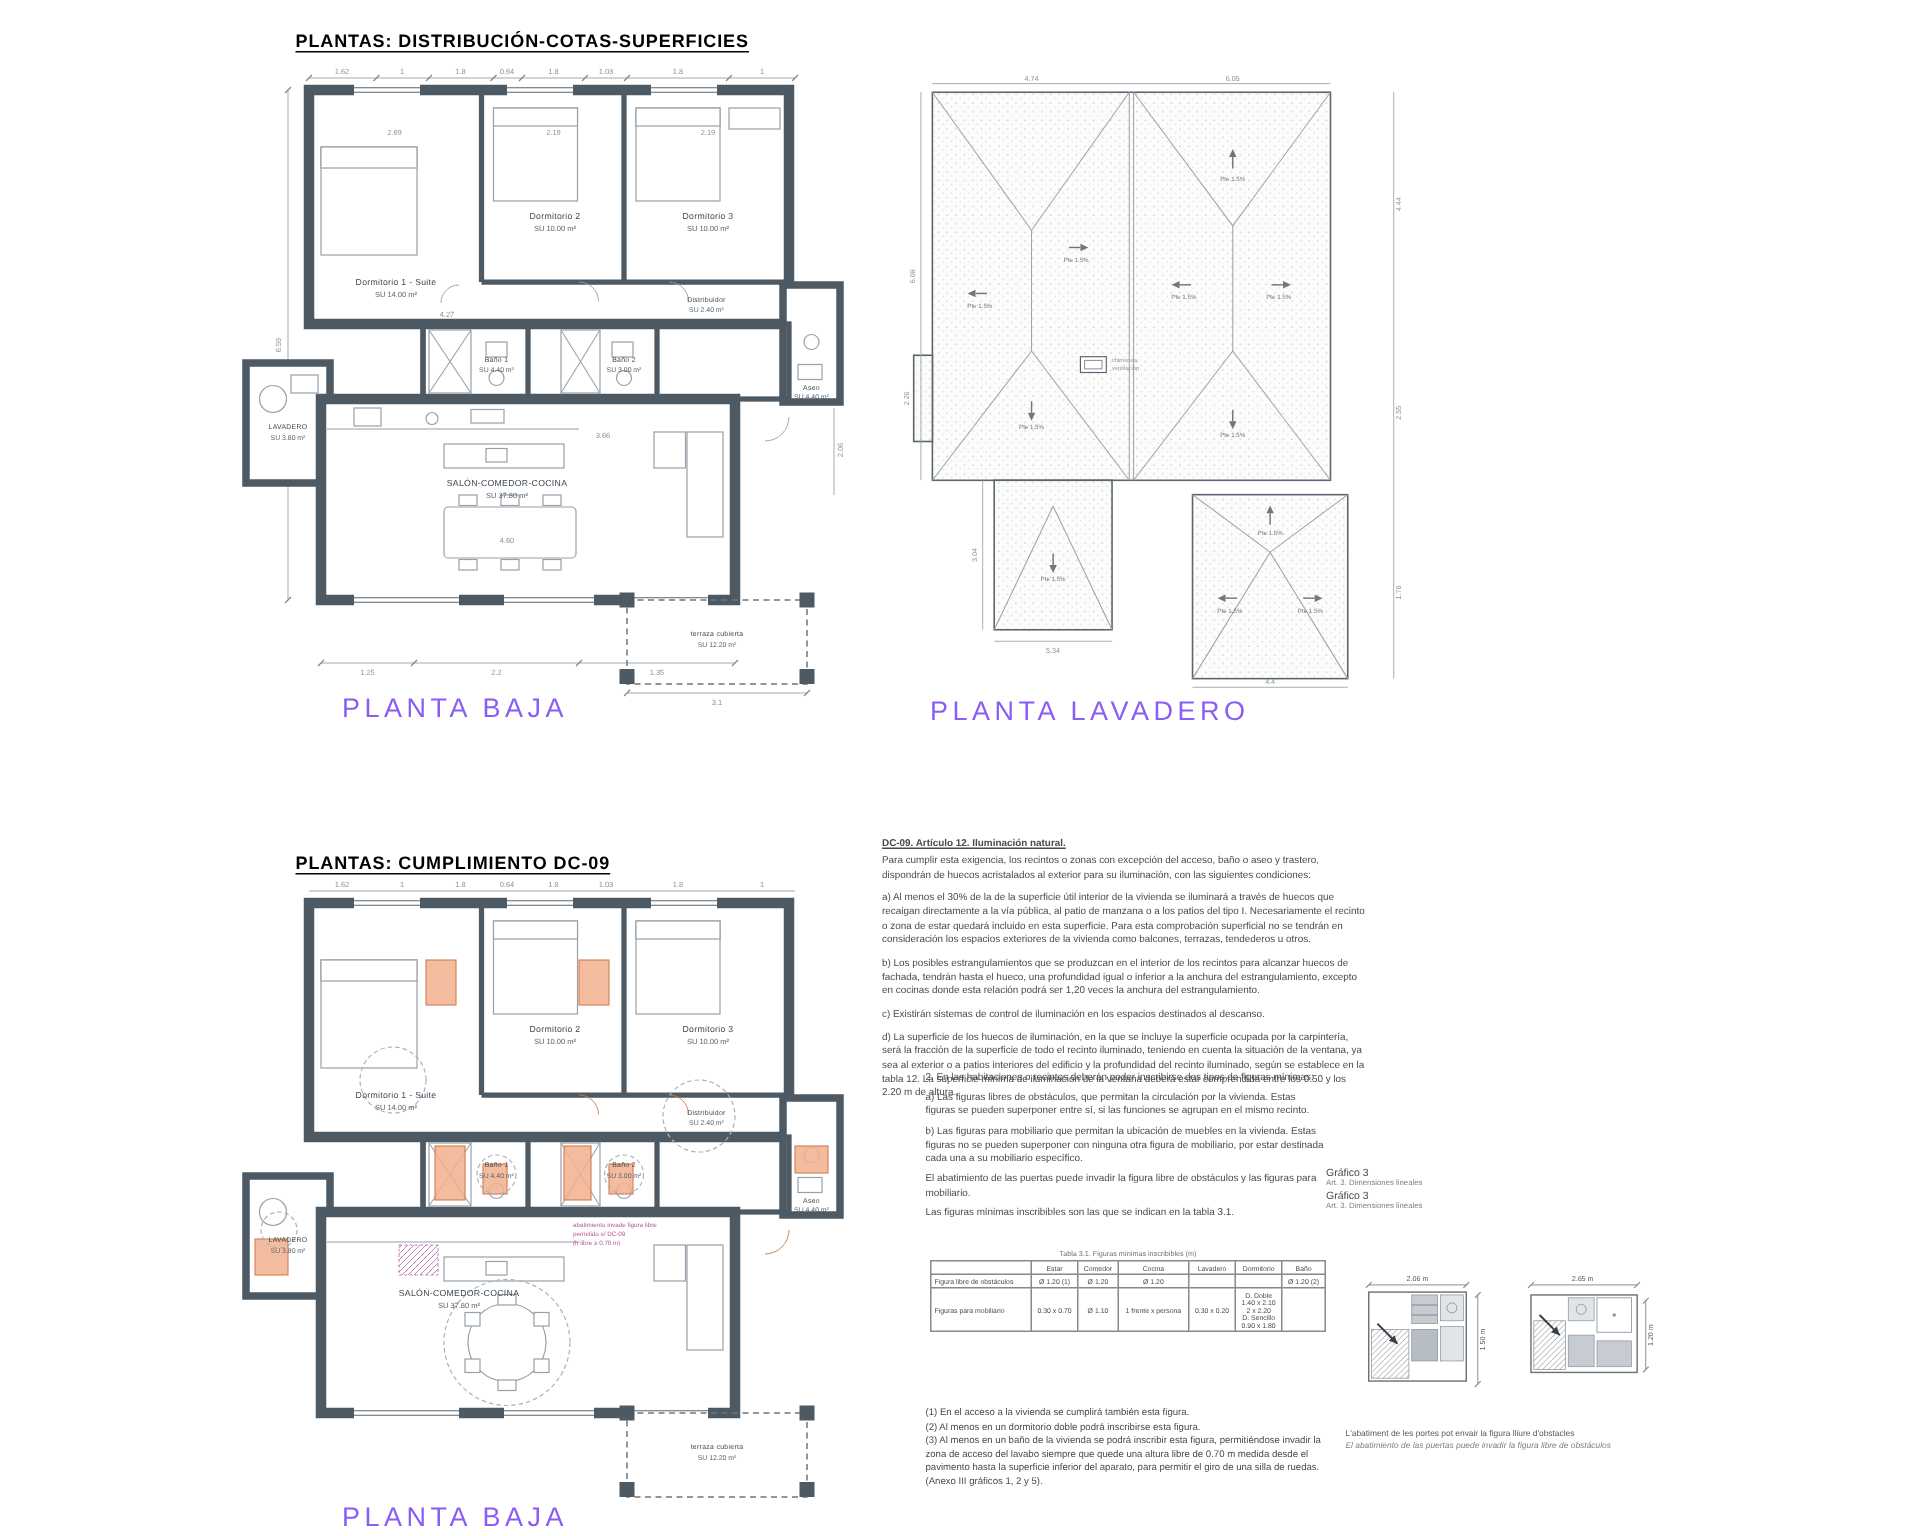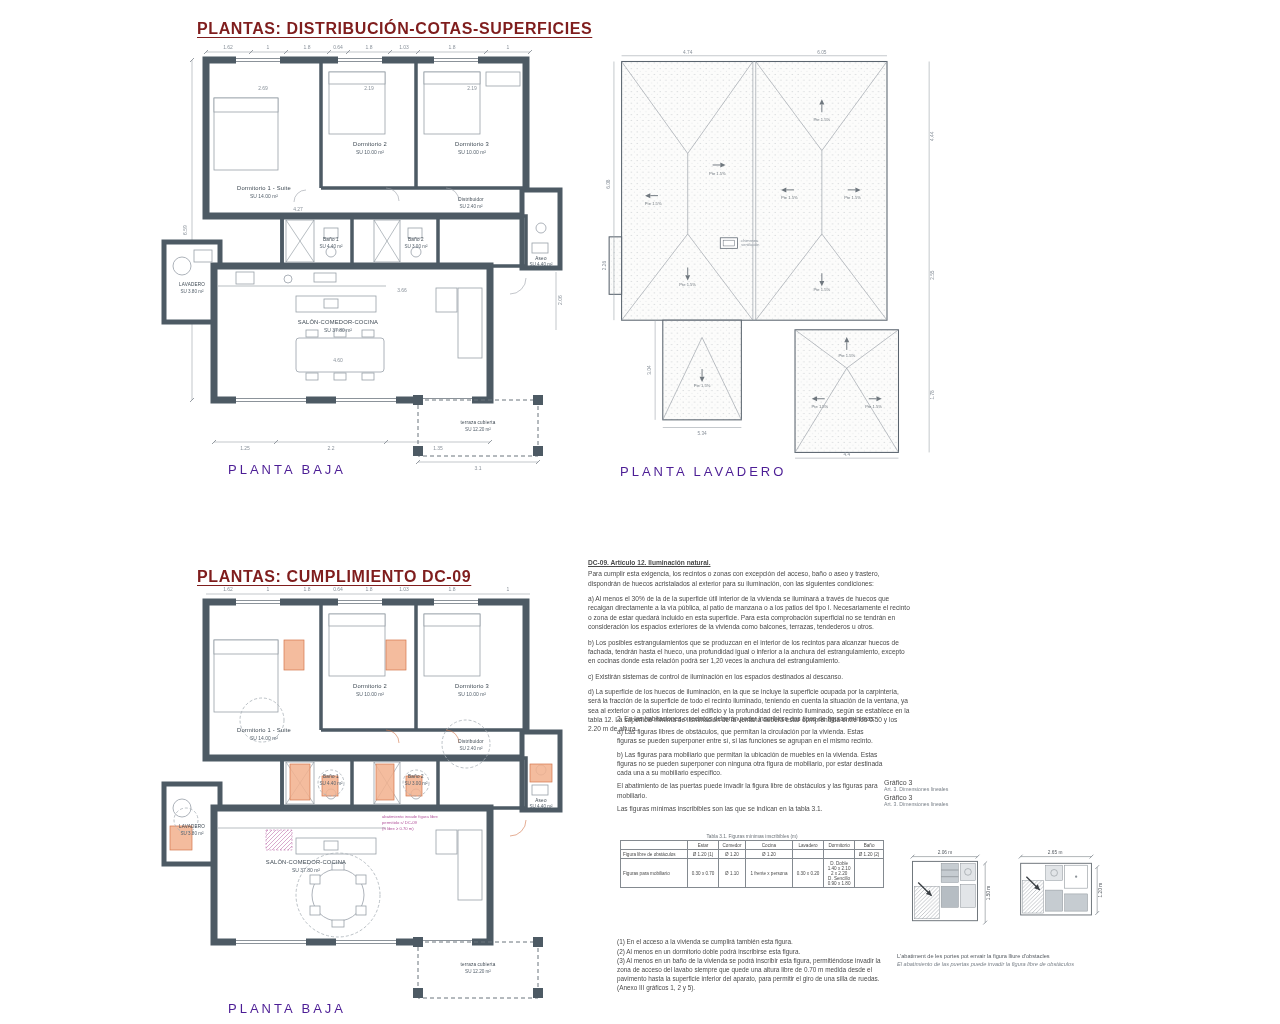--- a/index.html
+++ b/index.html
@@ -1,22 +1,22 @@
 <!DOCTYPE html>
 <html><head>
 <meta charset="utf-8">
 <style>
   html,body{margin:0;padding:0;background:#e8e8e8;}
   .sheet{position:relative;width:1280px;height:1024px;background:#ffffff;overflow:hidden;
          font-family:"Liberation Sans",sans-serif;color:#3c434a;}
-  .sec-title{position:absolute;font-size:16px;font-weight:bold;letter-spacing:.6px;
-             color:#7f1d1d;text-decoration:underline;text-underline-offset:3px;}
+  .sec-title{position:absolute;font-size:12px;font-weight:bold;letter-spacing:.6px;
+             color:#000000;text-decoration:underline;text-underline-offset:3px;}
   #title1{left:197px;top:20px;}
   #title2{left:197px;top:568px;}
-  .caption{position:absolute;font-size:13px;letter-spacing:3px;color:#4c1d95;text-align:center;}
+  .caption{position:absolute;font-size:18px;letter-spacing:3px;color:#8b5cf6;text-align:center;}
   #cap-baja1{left:228px;top:462px;}
   #cap-cubierta{left:620px;top:464px;}
   #cap-baja2{left:228px;top:1001px;}
   svg{position:absolute;overflow:visible;}
   #plan1{left:86px;top:38px;width:480px;height:440px;}
   #plan2{left:86px;top:580px;width:480px;height:440px;}
   #roofplan{left:600px;top:50px;width:345px;height:412px;}
   
   .w7{fill:#ffffff;stroke:#4d5a64;stroke-width:7;}
   .w5{fill:#ffffff;stroke:#4d5a64;stroke-width:5;}

